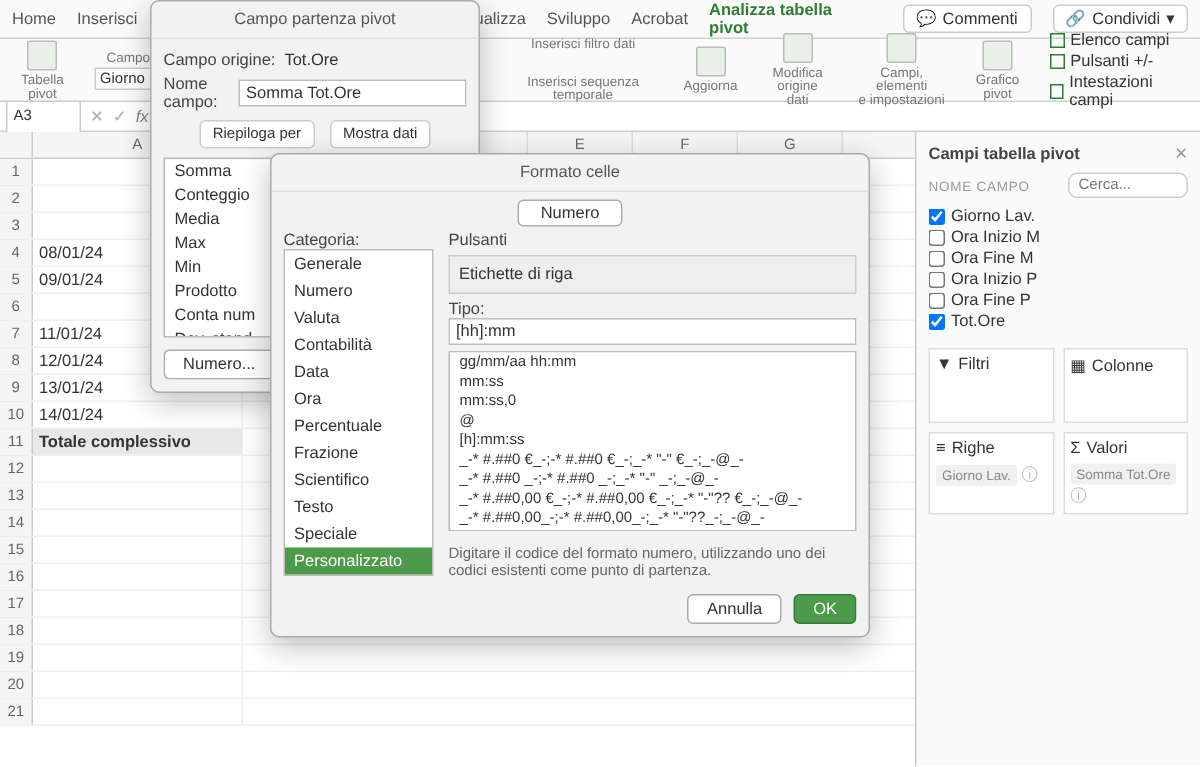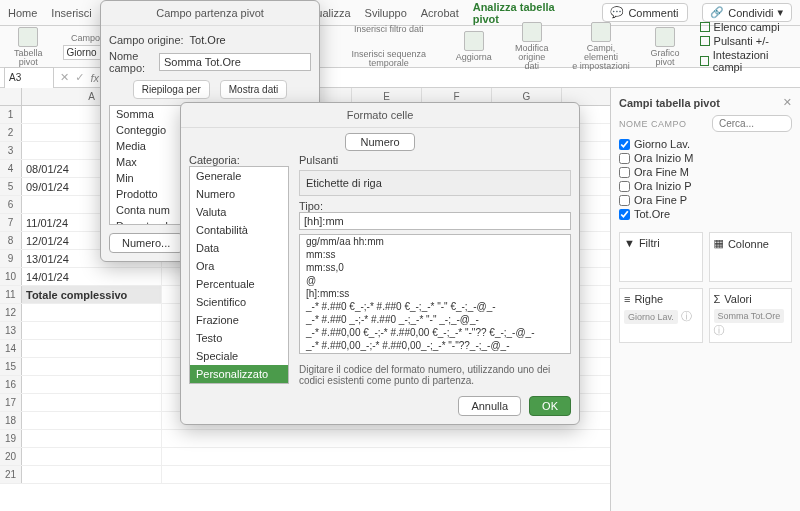--- a/index.html
+++ b/index.html
@@ -339,22 +339,22 @@
       <div>
         <label>Categoria:</label>
         <div class="cats" id="cats">
             <div>Generale</div>
             <div>Numero</div>
             <div>Valuta</div>
             <div>Contabilità</div>
             <div>Data</div>
             <div>Ora</div>
             <div>Percentuale</div>
+            <div>Frazione</div>
             <div>Scientifico</div>
-            <div>Frazione</div>
             <div>Testo</div>
             <div>Speciale</div>
             <div class="sel">Personalizzato</div>
           </div>
       </div>
       <div class="right">
         <label>Pulsanti</label>
         <div class="sample">Etichette di riga</div>
         <label>Tipo:</label>
         <input class="typein" value="[hh]:mm" style="">

